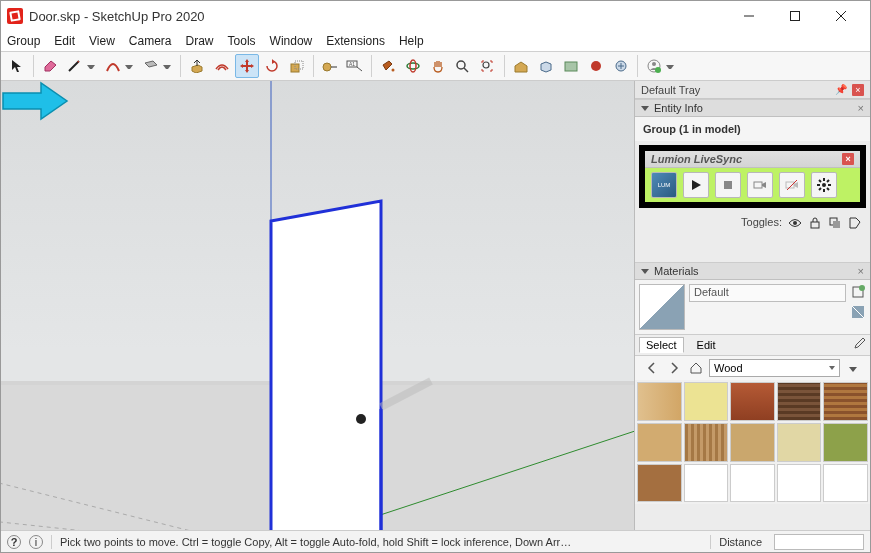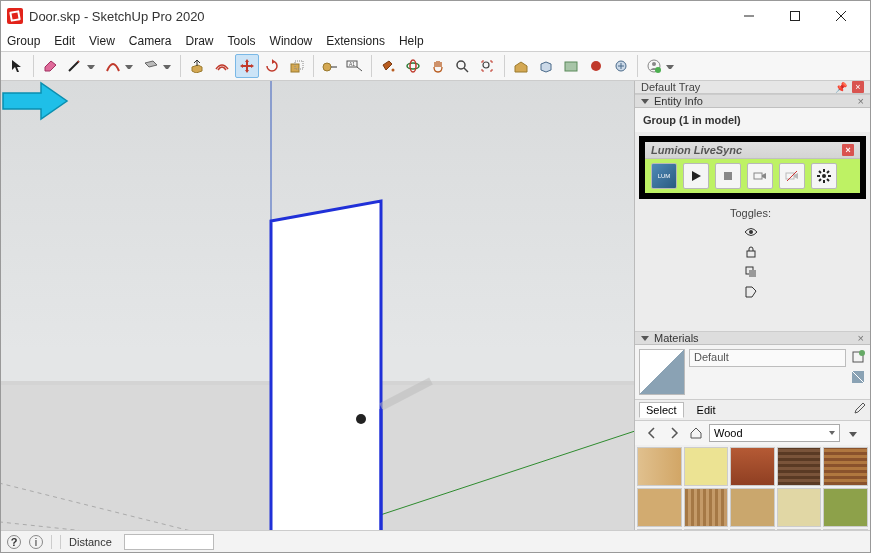--- a/index.html
+++ b/index.html
@@ -215,27 +215,26 @@
     display: flex; align-items: center; justify-content: center;
   }
   .ls-logo {
     background: linear-gradient(135deg,#4f8ab8,#2a5a80);
     color:#fff; font-size: 6px; text-align:center;
     display:flex;align-items:center;justify-content:center;
   }
 
   .toggles-row {
     display: flex;
-    align-items: center;
+    align-items: flex-start;
     justify-content: flex-end;
     gap: 6px;
     padding: 4px 8px 4px 4px;
     font-size: 11px;
     color: #444;
-    flex-direction: column;
   }
   .toggles-row .tg-icon {
     width: 14px; height: 14px;
     display: flex; align-items: center; justify-content: center;
   }
 
   
   .tray-gap { flex: 0 0 28px; background: #ececec; }
 
   
@@ -752,16 +751,17 @@
       <div class="mat-cell" style="background:#fff;"></div>
       <div class="mat-cell" style="background:#fff;"></div>
     </div>
   </div>
 </div>
 
 <div class="statusbar">
   <span style="font-weight:bold;border:1px solid #888;border-radius:50%;width:14px;height:14px;display:inline-flex;align-items:center;justify-content:center;">?</span>
   <span style="border:1px solid #888;border-radius:50%;width:14px;height:14px;display:inline-flex;align-items:center;justify-content:center;">i</span>
   <span class="sep"></span>
+  <span class="flex">Pick two points to move.  Ctrl = toggle Copy, Alt = toggle Auto-fold, hold Shift = lock inference, Down Arr…</span>
   <span class="sep"></span>
   <span>Distance</span>
   <span style="width:90px;height:16px;border:1px solid #bbb;background:#fff;margin-left:4px;"></span>
 </div>
 
 </body></html>

